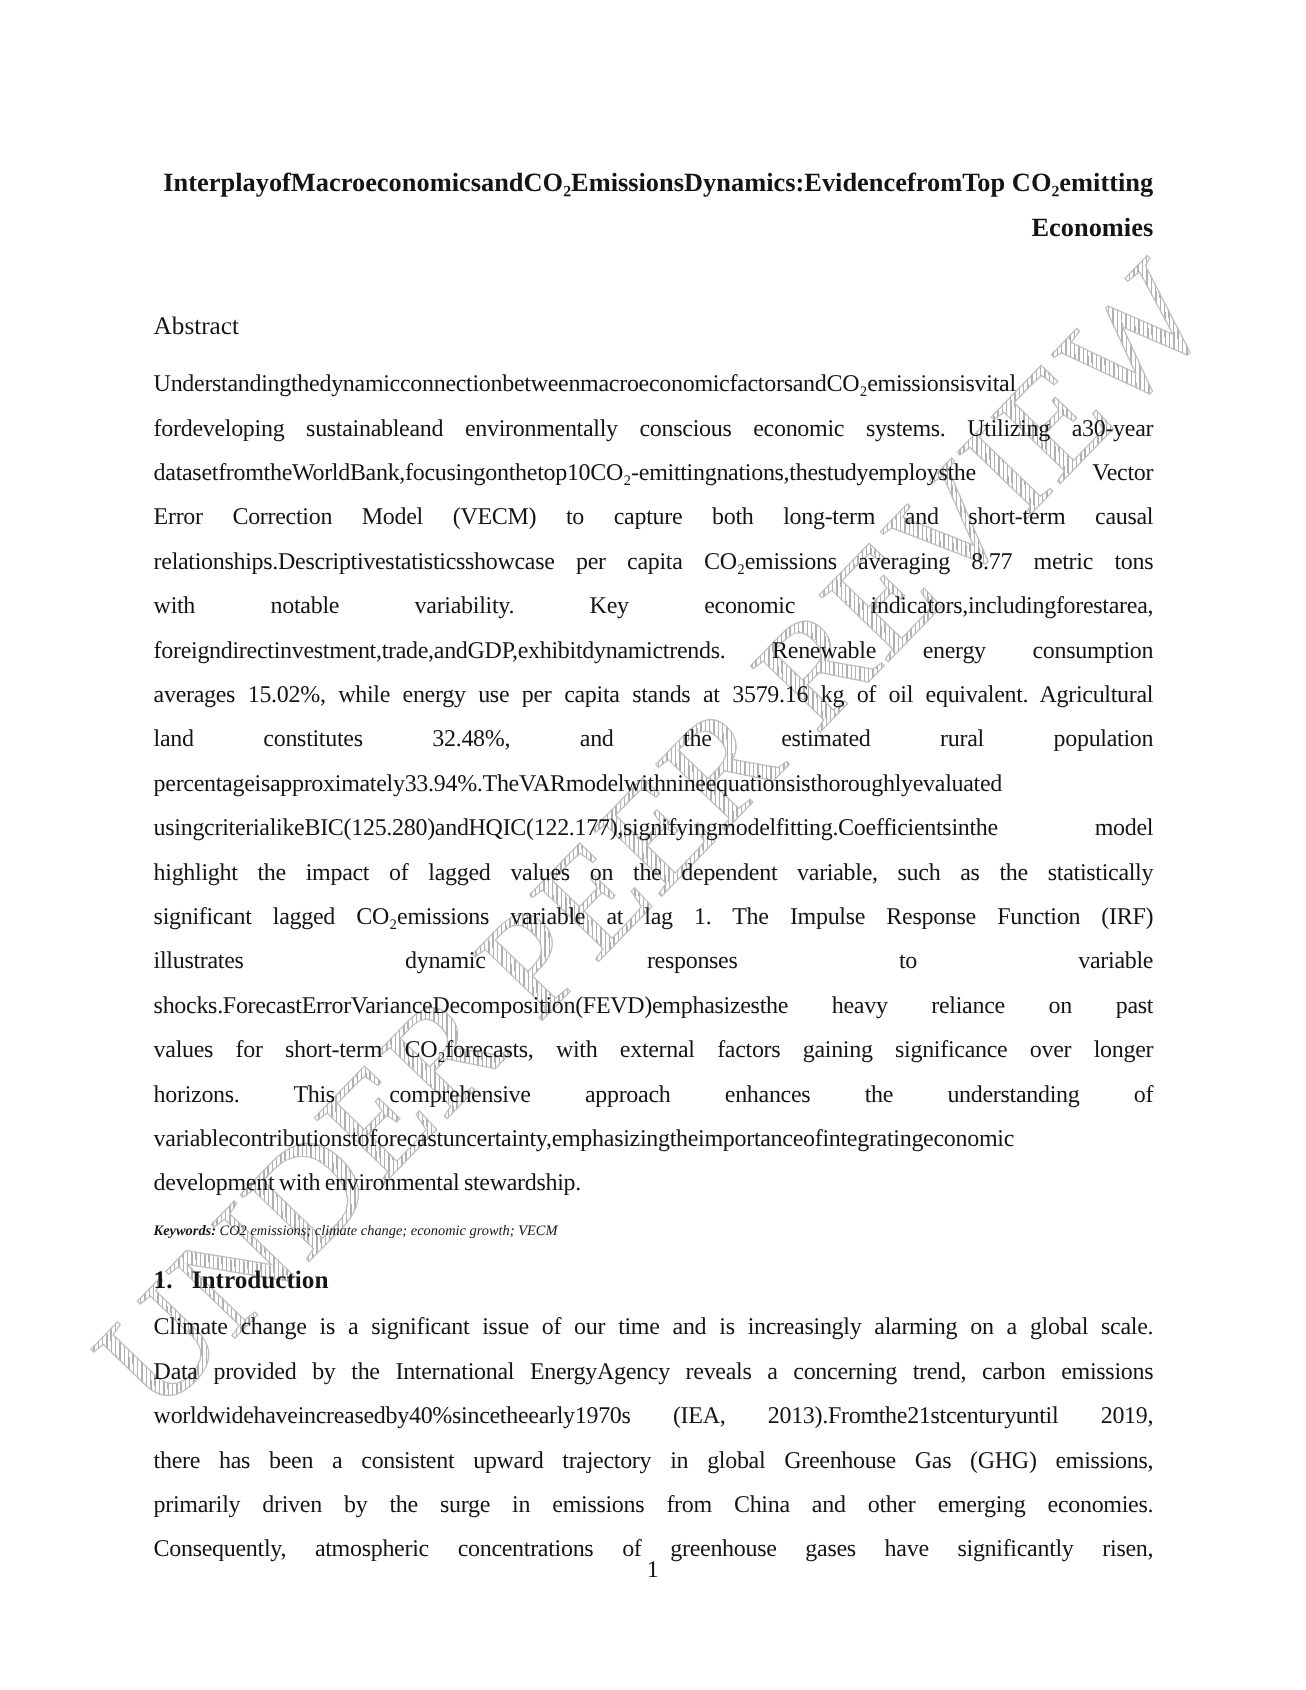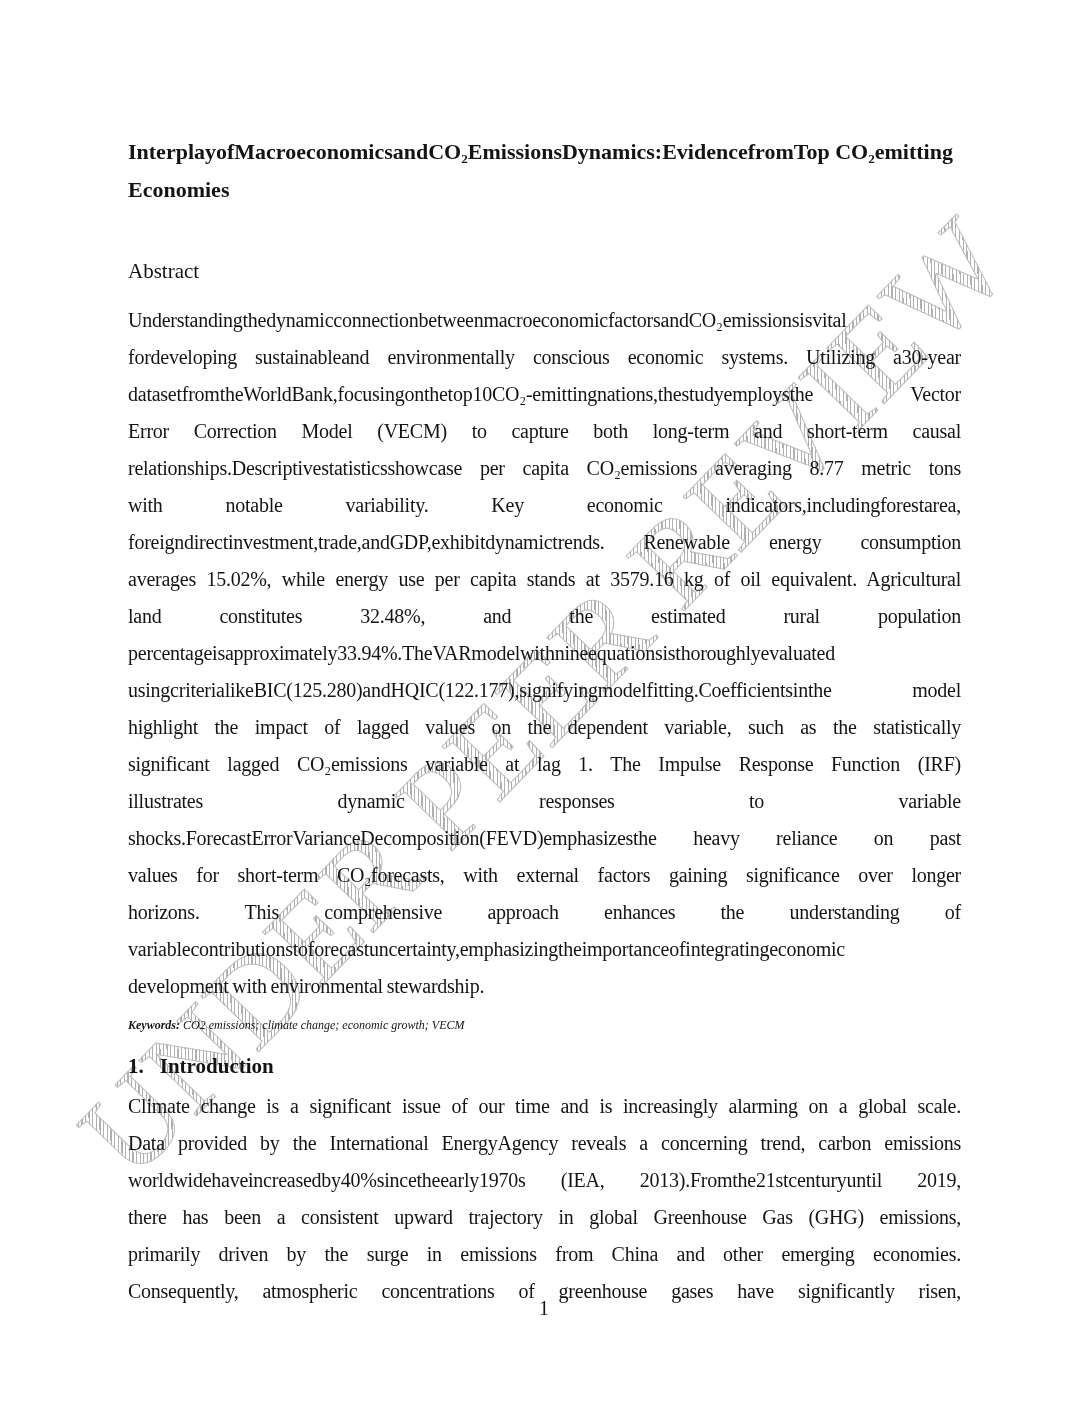--- a/index.html
+++ b/index.html
@@ -30,21 +30,21 @@
   .content {
     position:absolute;
     left:128px; top:120px;
     width:833px;
     z-index:1;
   }
   .title {
     font-weight:700;
     font-size:22px;
     line-height:38px;
-    text-align:left;
+    text-align:right;
     margin-top:13px;
   }
   .abstract-heading {
     font-weight:400;
     font-size:21px;
     line-height:28px;
     margin-top:48px;
   }
   .para { margin-top:17px; font-size:20px; }
   .line {

